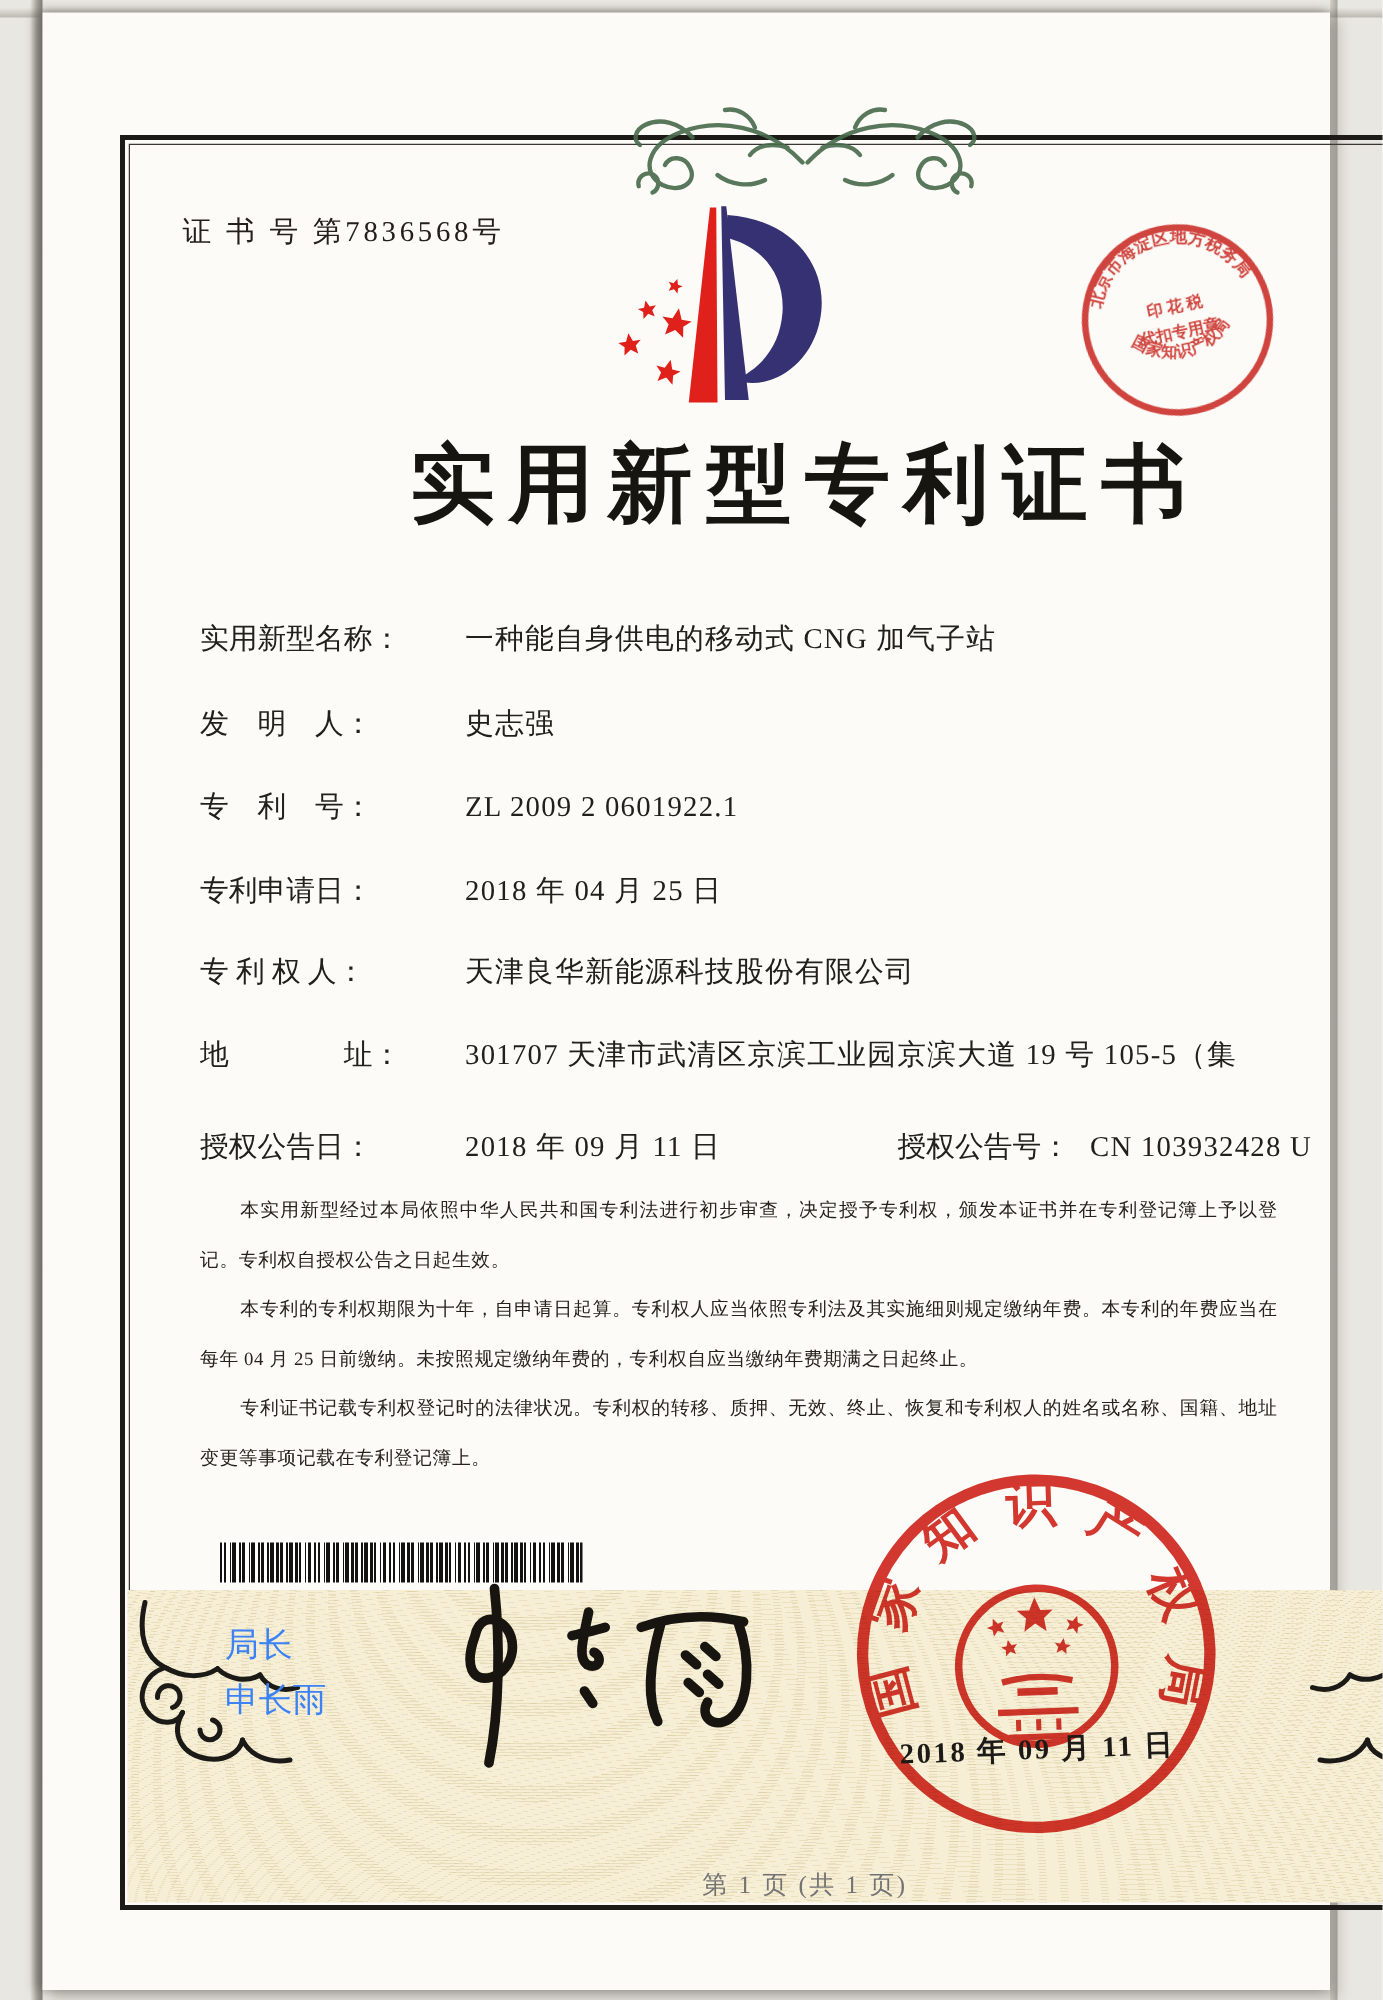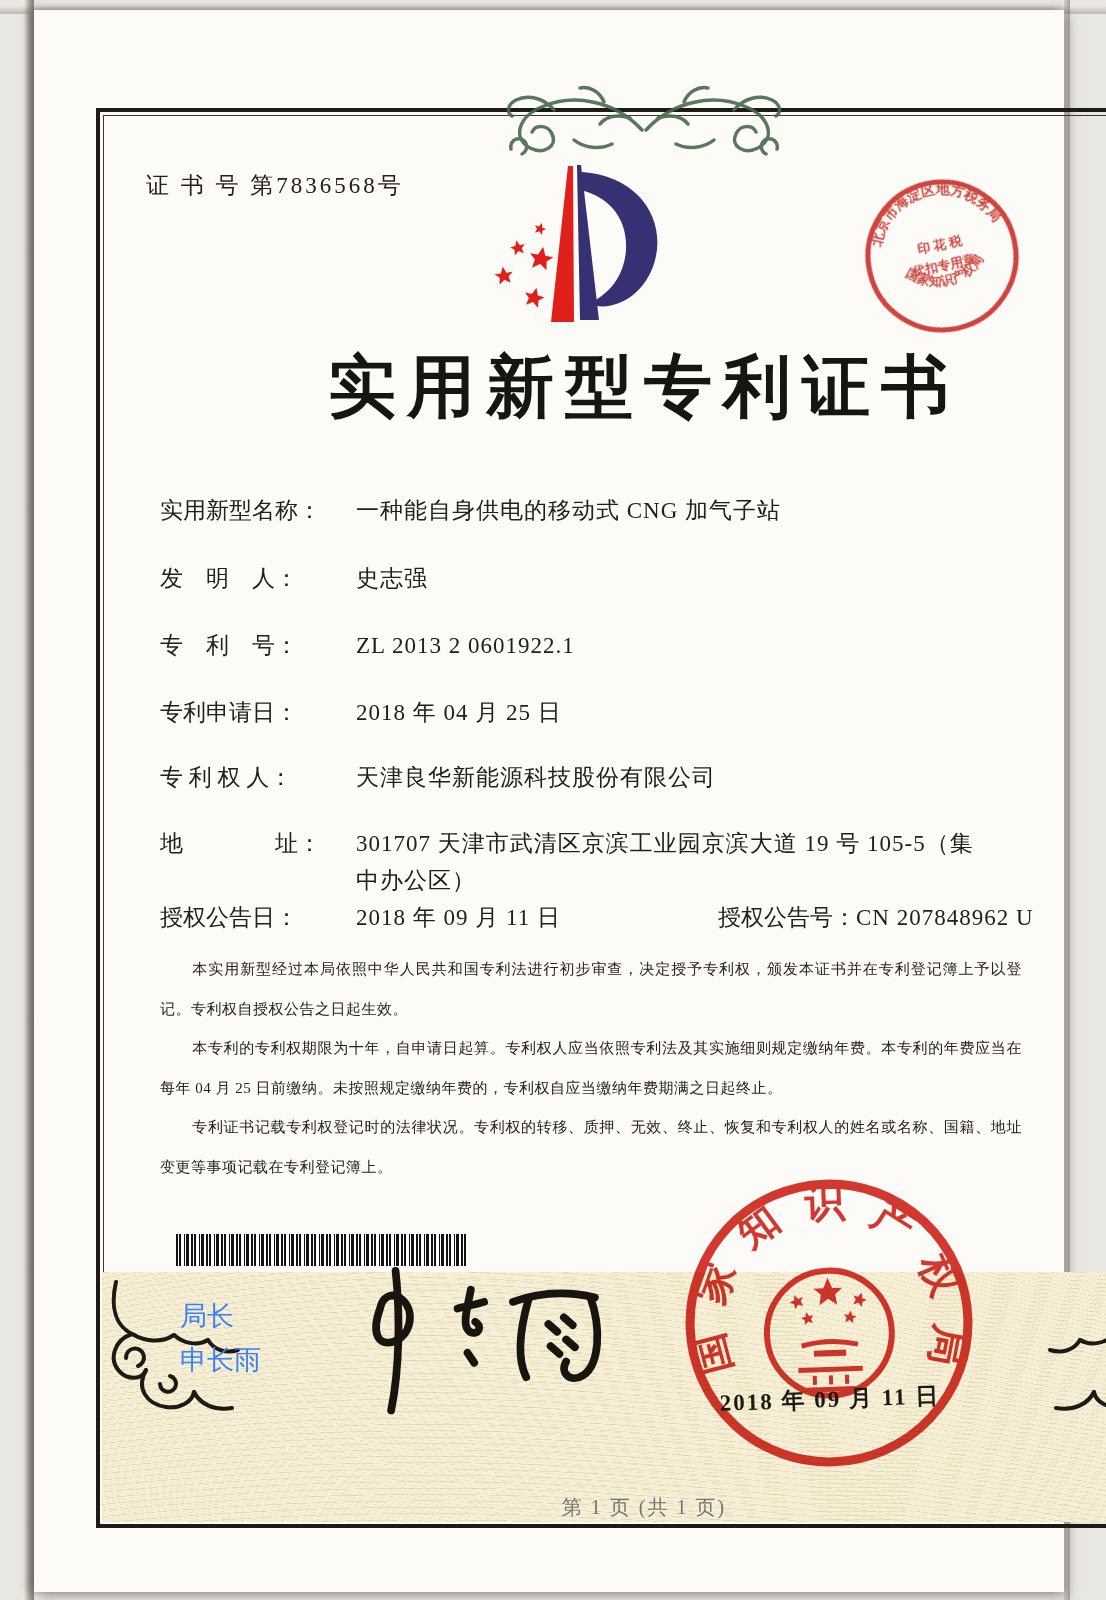--- a/index.html
+++ b/index.html
@@ -43,21 +43,21 @@
 
   .tax-stamp { left:756px; top:58px; width:172px; height:172px; z-index:2;
     transform:rotate(-12deg); opacity:.85; filter:blur(.3px); }
 
   .title { left:0; top:230px; width:100%; text-align:center; z-index:2;
     font-size:68px; font-weight:bold; letter-spacing:11px; color:#17150f; }
 
   .fields { z-index:2; font-size:23px; color:#22201b; }
   .frow { position:absolute; left:60px; white-space:nowrap; }
   .flabel { display:inline-block; min-width:196px; }
-  .fvalue { letter-spacing:1px; }
+  .fvalue { letter-spacing:1px;margin-left:16px; }
   .addr-lines { display:inline-block; vertical-align:top; }
   .grant-no-pair { position:absolute; left:558px; top:0; }
 
   .paras { left:60px; top:838px; width:862px; z-index:2;
     font-size:15px; line-height:39.5px; color:#26231d; text-align:justify; letter-spacing:.5px; }
   .paras p { text-indent:2.15em; }
 
   .barcode { left:76px; top:1122px; width:290px; height:32px; z-index:2;
     background:repeating-linear-gradient(90deg,#141210 0 2px,#fff 2px 3px,#141210 3px 5px,#fff 5px 8px,#141210 8px 9px,#fff 9px 10px,#141210 10px 13px,#fff 13px 15px); }
 
@@ -142,34 +142,34 @@
     <div class="abs title">实用新型专利证书</div>
 
     <div class="fields">
       <div class="frow" style="top:383px">
         <span class="flabel">实用新型名称：</span><span class="fvalue">一种能自身供电的移动式 CNG 加气子站</span>
       </div>
       <div class="frow" style="top:451px">
         <span class="flabel">发　明　人：</span><span class="fvalue">史志强</span>
       </div>
       <div class="frow" style="top:518px">
-        <span class="flabel">专　利　号：</span><span class="fvalue">ZL 2013 2 0601922.1</span>
+        <span class="flabel">专　利　号：</span><span class="fvalue">ZL 2009 2 0601922.1</span>
       </div>
       <div class="frow" style="top:585px">
         <span class="flabel">专利申请日：</span><span class="fvalue">2018 年 04 月 25 日</span>
       </div>
       <div class="frow" style="top:650px">
         <span class="flabel">专 利 权 人：</span><span class="fvalue">天津良华新能源科技股份有限公司</span>
       </div>
       <div class="frow" style="top:716px">
-        <span class="flabel">地　　　　址：</span><span class="addr-lines"><span class="fvalue" style="display:block">301707 天津市武清区京滨工业园京滨大道 19 号 105-5（集</span><span class="fvalue" style="display:block;margin-top:6px">中办公区）</span></span>
+        <span class="flabel">地　　　　址：</span><span class="addr-lines"><span class="fvalue" style="display:block">301707 天津市武清区京滨工业园京滨大道 19 号 105-5（集</span></span>
       </div>
       <div class="frow" style="top:790px">
         <span class="flabel">授权公告日：</span><span class="fvalue">2018 年 09 月 11 日</span>
-        <span class="grant-no-pair"><span>授权公告号：</span><span class="fvalue">CN 207848962 U</span></span>
+        <span class="grant-no-pair"><span>授权公告号：</span><span class="fvalue">CN 103932428 U</span></span>
       </div>
     </div>
 
     <div class="abs paras">
       <p>本实用新型经过本局依照中华人民共和国专利法进行初步审查，决定授予专利权，颁发本证书并在专利登记簿上予以登记。专利权自授权公告之日起生效。</p>
       <p>本专利的专利权期限为十年，自申请日起算。专利权人应当依照专利法及其实施细则规定缴纳年费。本专利的年费应当在每年 04 月 25 日前缴纳。未按照规定缴纳年费的，专利权自应当缴纳年费期满之日起终止。</p>
       <p>专利证书记载专利权登记时的法律状况。专利权的转移、质押、无效、终止、恢复和专利权人的姓名或名称、国籍、地址变更等事项记载在专利登记簿上。</p>
     </div>
 
     <div class="abs barcode"></div>

